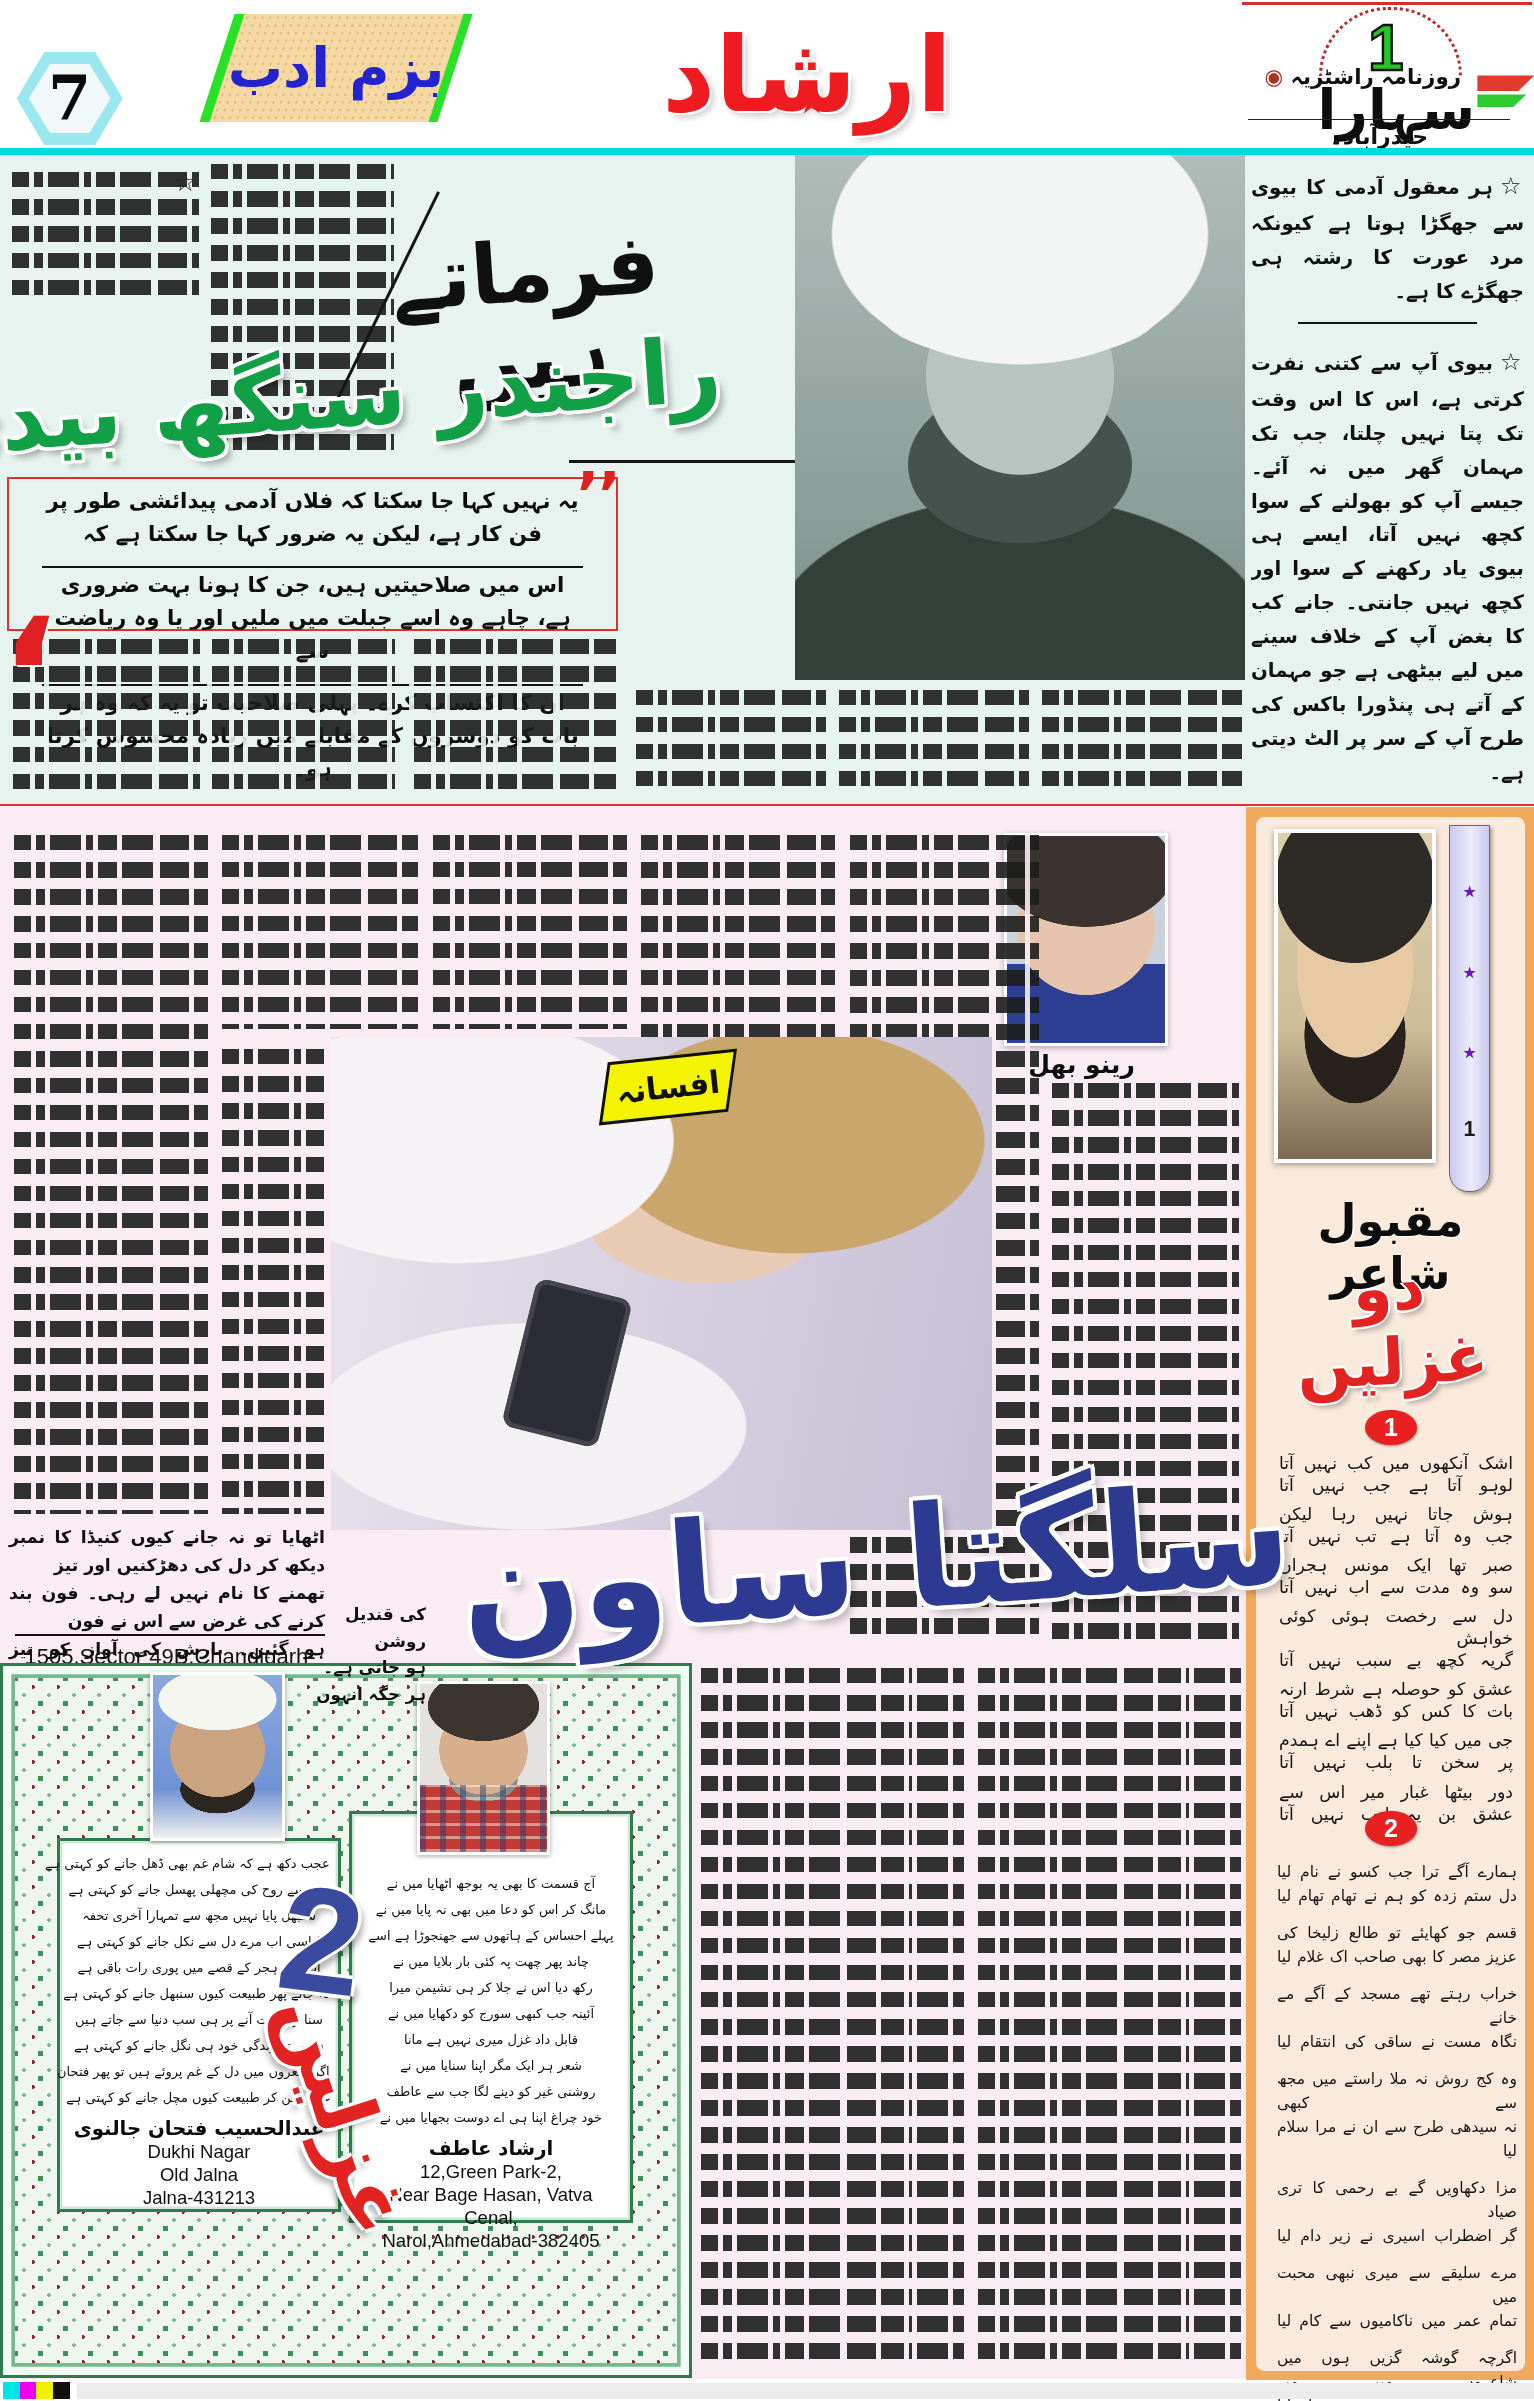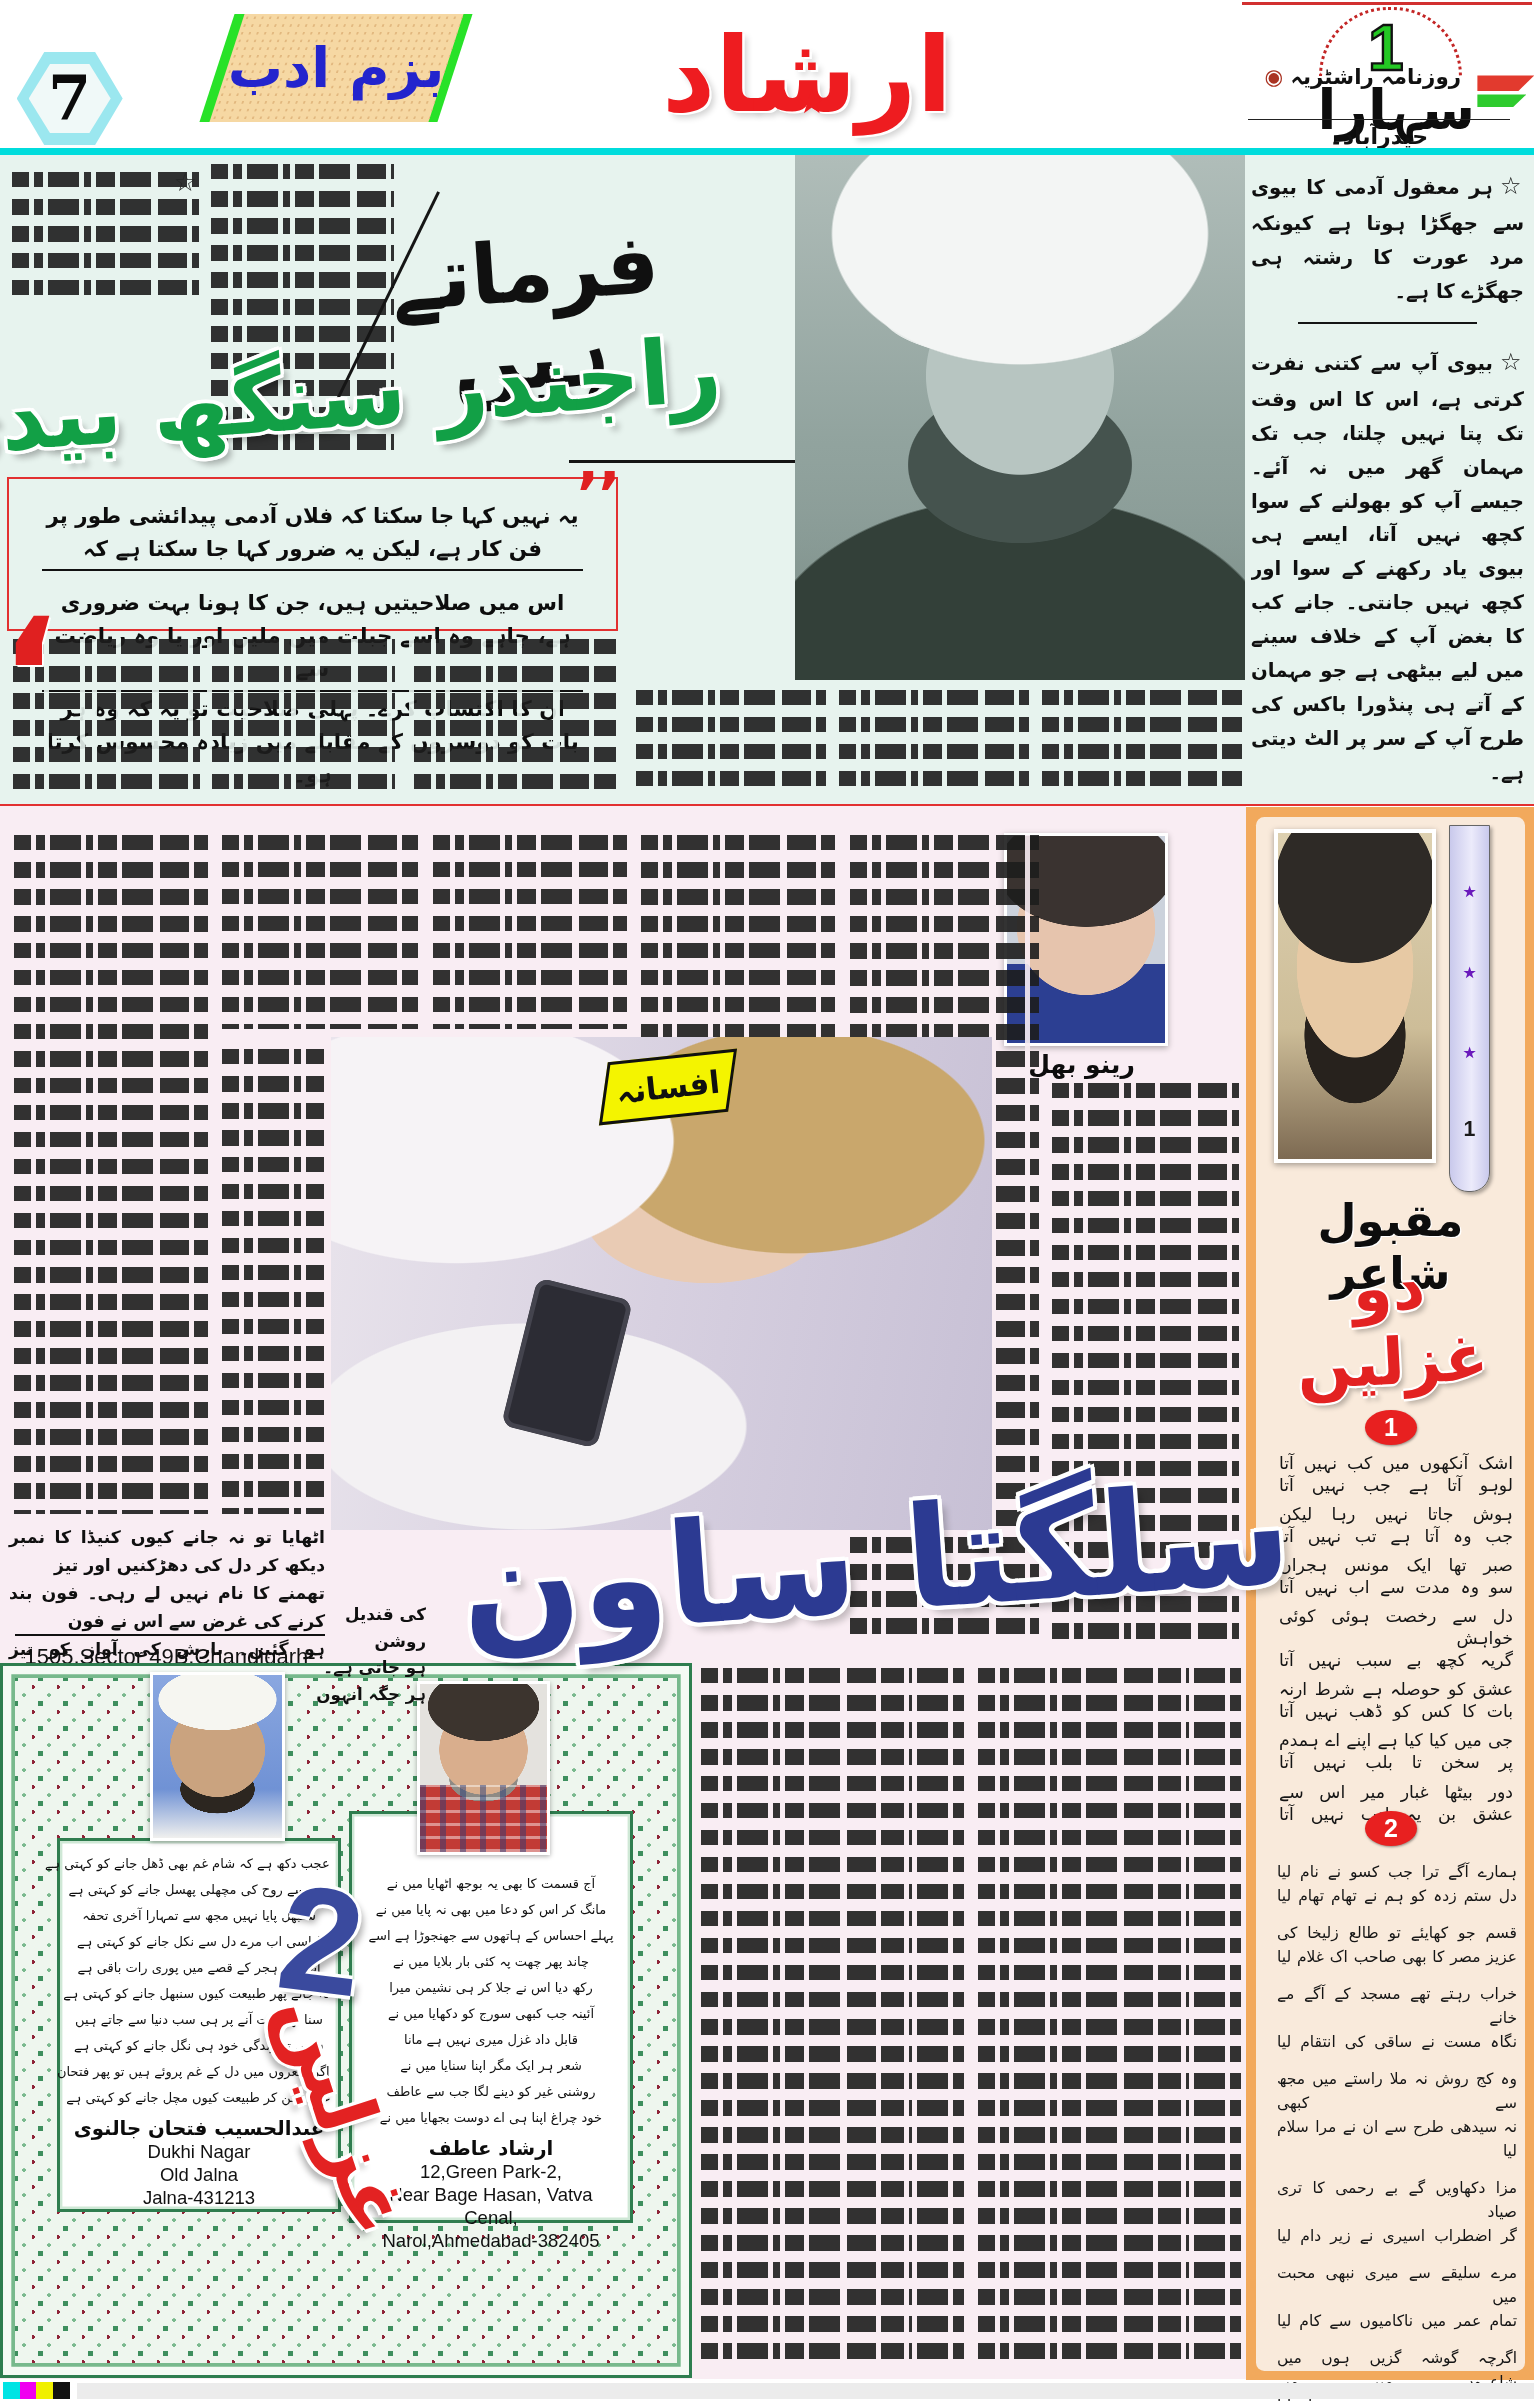--- a/index.html
+++ b/index.html
@@ -67,21 +67,21 @@
        radial-gradient(42% 25% at 50% 15%,#f3f5f4 0 99%,transparent 100%),
        radial-gradient(31% 9% at 50% 30%,#e6ebe9 0 99%,transparent 100%),
        radial-gradient(21% 19% at 50% 42%,#b7c5c1 0 99%,transparent 100%),
        radial-gradient(25% 15% at 50% 59%,#45534e 0 99%,transparent 100%),
        radial-gradient(58% 32% at 50% 97%,#334039 0 99%,transparent 100%),
        linear-gradient(180deg,#b0bdb9 0%,#91a39e 55%,#75878139 100%),
        linear-gradient(180deg,#aebcb8,#6f827c);}
   #quote-box{left:7.1px;top:477px;width:611px;height:154px;border:2.4px solid #e23030;
         padding:4.8px 33px;box-sizing:border-box;display:flex;flex-direction:column;justify-content:space-around;}
   .qline{font-size:21.4px;font-weight:800;color:#0d0d0d;text-align:center;line-height:1.55;}
-  .qline.rule{border-bottom:2.4px solid #111;padding-bottom:4px;margin-top:15px;}
+  .qline.rule{border-bottom:2.4px solid #111;padding-bottom:16px;}
   #quote-open{left:577px;top:458px;font-size:57px;color:#e02020;transform:rotate(180deg);font-weight:900;z-index:3;}
   #quote-close{left:1.2px;top:539px;font-size:149px;color:#e02020;font-weight:900;line-height:1;z-index:3;
         text-shadow:1.8px 1.8px 0 #fff;}
   .aph-item{position:relative;direction:rtl;font-size:19.7px;line-height:1.72;font-weight:600;color:#101010;
         text-align:justify;margin-bottom:9.5px;}
   .aph-item .st{font-size:24px;margin-left:7.1px;}
   .aph-rule{width:179px;height:1.8px;background:#141414;margin:13px auto 18px auto;}
   #aph-col{left:1251px;top:166px;width:273px;height:631px;overflow:hidden;}
 
   

